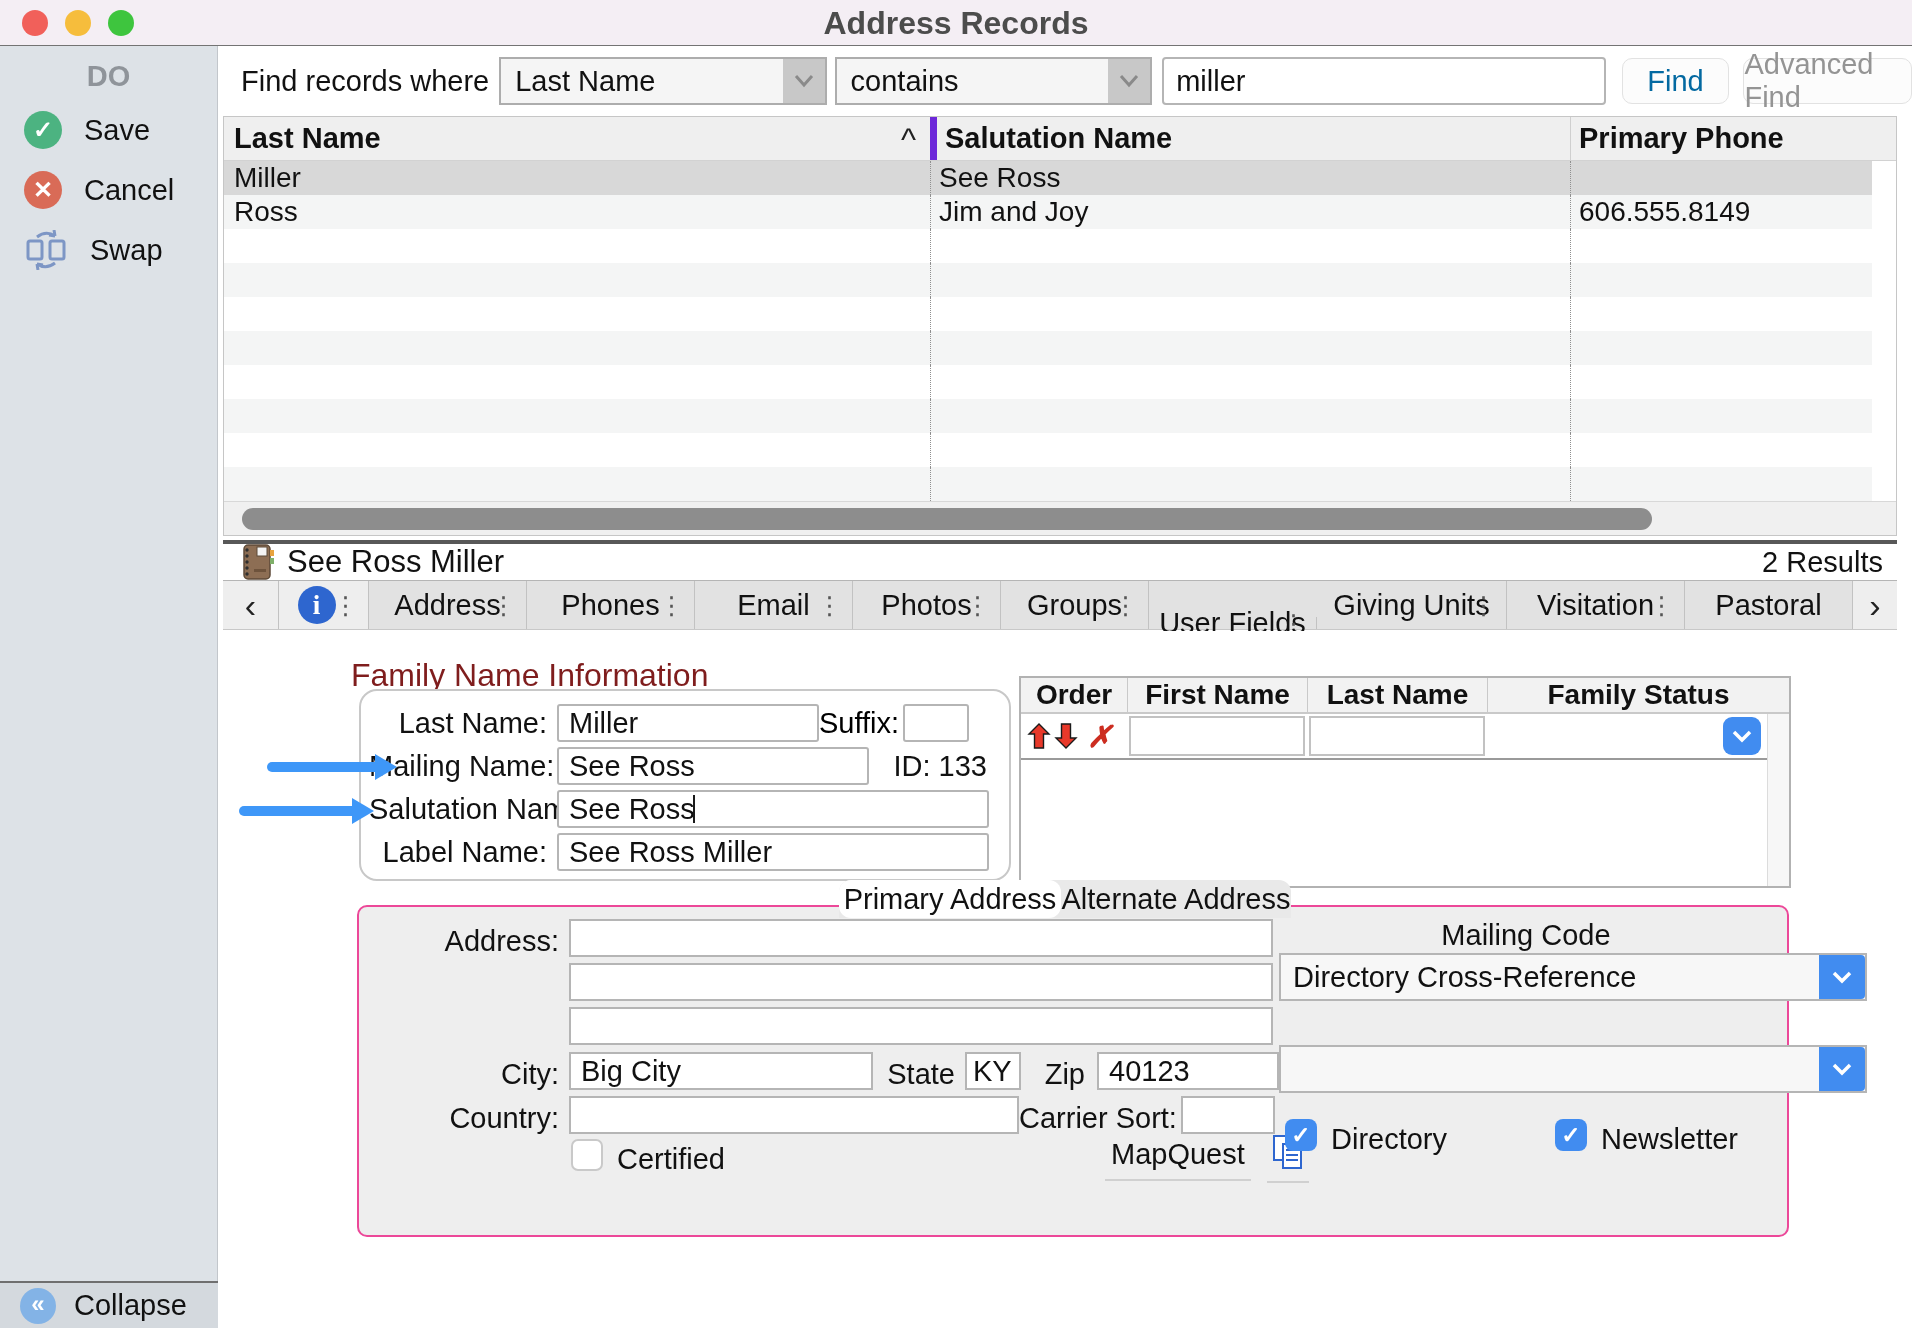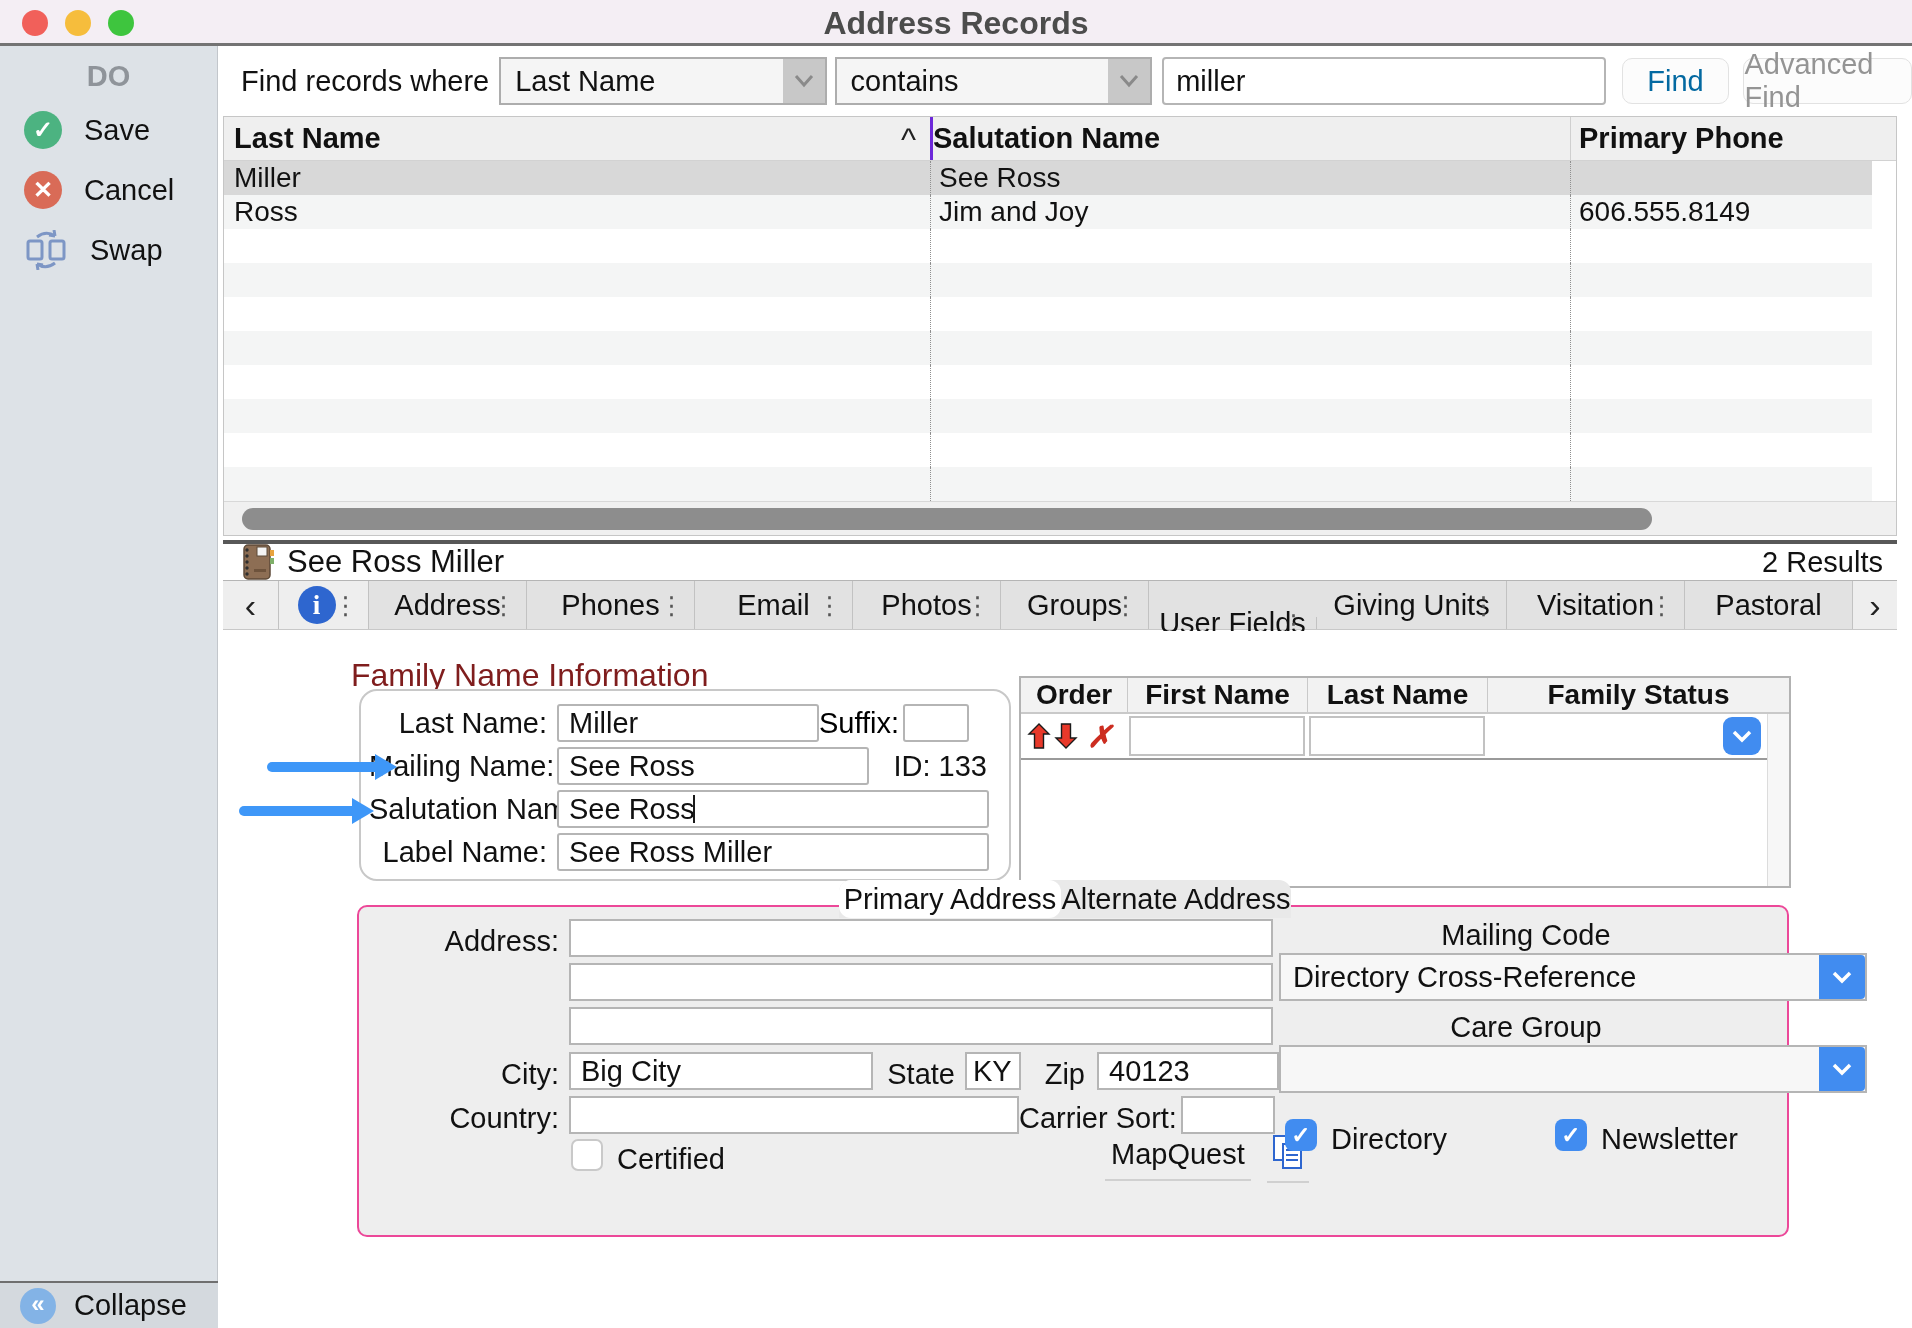--- a/index.html
+++ b/index.html
@@ -1,20 +1,20 @@
 <!DOCTYPE html>
 <html><head>
 <meta charset="utf-8">
 <style>
   * { box-sizing: border-box; margin: 0; padding: 0; }
   html,body { width:1912px; height:1328px; font-family:"Liberation Sans", sans-serif; background:#fff; }
   .window { position:relative; width:1912px; height:1328px; overflow:hidden; background:#fff; }
 
   
-  .titlebar { position:absolute; left:0; top:0; width:1912px; height:46px; background:#f4eef4; border-bottom:3px solid #737373; z-index:10;}
+  .titlebar { position:absolute; left:0; top:0; width:1912px; height:46px; background:#f4eef4; border-bottom:1px solid #737373; z-index:10;}
   .traffic { position:absolute; left:22px; top:10px; display:flex; gap:17px; }
   .tl { width:26px; height:26px; border-radius:50%; }
   .tl.red{ background:#f1605a; } .tl.yellow{ background:#f6bd3c; } .tl.green{ background:#3ec53e; }
   .win-title { line-height:46px; text-align:center; font-size:32px; font-weight:700; color:#4c4c4c; }
 
   
   .sidebar { position:absolute; left:0; top:46px; width:218px; height:1282px; background:#dde2e7; border-right:1px solid #c2c6cb; }
   .do-header { text-align:center; padding-top:14px; font-size:29px; font-weight:700; color:#8f949a; }
   .side-item { display:flex; align-items:center; gap:22px; padding-left:24px; height:46px; margin-top:14px; font-size:29px; color:#111; cursor:default; }
   .circ { width:38px; height:38px; border-radius:50%; display:flex; align-items:center; justify-content:center; color:#fff; font-size:24px; font-weight:700; flex:0 0 auto; }
@@ -38,21 +38,21 @@
   .search-input { width:452px; height:48px; border:2px solid #b5b5b5; border-radius:4px; font-size:29px; padding:0 12px; margin-right:16px; background:#fff; font-family:inherit; color:#111; }
   .btn { height:46px; border:1px solid #e2e2e2; border-radius:10px; background:#fcfcfc; font-size:29px; display:flex; align-items:center; justify-content:center; }
   .find-btn { width:110px; margin-right:14px; color:#0369a1; }
   .adv-btn { width:172px; color:#949494; }
 
   
   .results-table { position:absolute; left:4px; top:70px; width:1674px; height:420px; border:1px solid #c6c6c6; background:#fff; display:flex; flex-direction:column; }
   .rt-header { display:flex; height:44px; background:#efefef; border-bottom:1px solid #d2d2d2; font-weight:700; font-size:29px; color:#111; flex:0 0 auto; }
   .rt-h { display:flex; align-items:center; height:100%; }
   .rt-h1 { width:706px; padding:0 14px 0 10px; justify-content:space-between; }
-  .rt-h2 { width:640px; border-left:3px solid #6d28d9; }
+  .rt-h2 { width:640px; padding-left:8px; border-left:7px solid #6d28d9; }
   .rt-h3 { flex:1; padding-left:8px; border-left:1px solid #cfcfcf; }
   .sort-caret { font-size:32px; font-weight:400; color:#222; line-height:20px; }
   .rt-body { flex:1 1 auto; overflow:hidden; }
   .rt-row { display:flex; height:34px; width:calc(100% - 24px); font-size:28px; color:#111; }
   .rt-row.selected { background:#d8d8d8; }
   .rt-row.alt { background:#f4f5f5; }
   .rt-c { display:flex; align-items:center; height:100%; overflow:hidden; white-space:nowrap; }
   .rt-c1 { width:706px; padding-left:10px; }
   .rt-c2 { width:640px; padding-left:8px; border-left:1px dotted #8f8f8f; }
   .rt-c3 { flex:1; padding-left:8px; border-left:1px dotted #8f8f8f; }
@@ -436,21 +436,20 @@
 
         <span class="ap-rlabel" style="top:12px;">Mailing Code</span>
         <div class="ap-dd" style="top:46px;">
           <span class="ap-dd-text">Directory Cross-Reference</span>
           <span class="ap-dd-btn">
             <svg width="22" height="14" viewBox="0 0 22 14">
                 <polyline points="3,3 11,11 19,3" fill="none" stroke="#ffffff" stroke-width="3.5"></polyline>
               </svg>
           </span>
         </div>
-        <span class="ap-rlabel" style="top:104px;">Care Group</span>
         <div class="ap-dd" style="top:138px;">
           <span class="ap-dd-text"></span>
           <span class="ap-dd-btn">
             <svg width="22" height="14" viewBox="0 0 22 14">
                 <polyline points="3,3 11,11 19,3" fill="none" stroke="#ffffff" stroke-width="3.5"></polyline>
               </svg>
           </span>
         </div>
 
         <span class="chk-blue" style="left:926px; top:212px;">✓</span>

